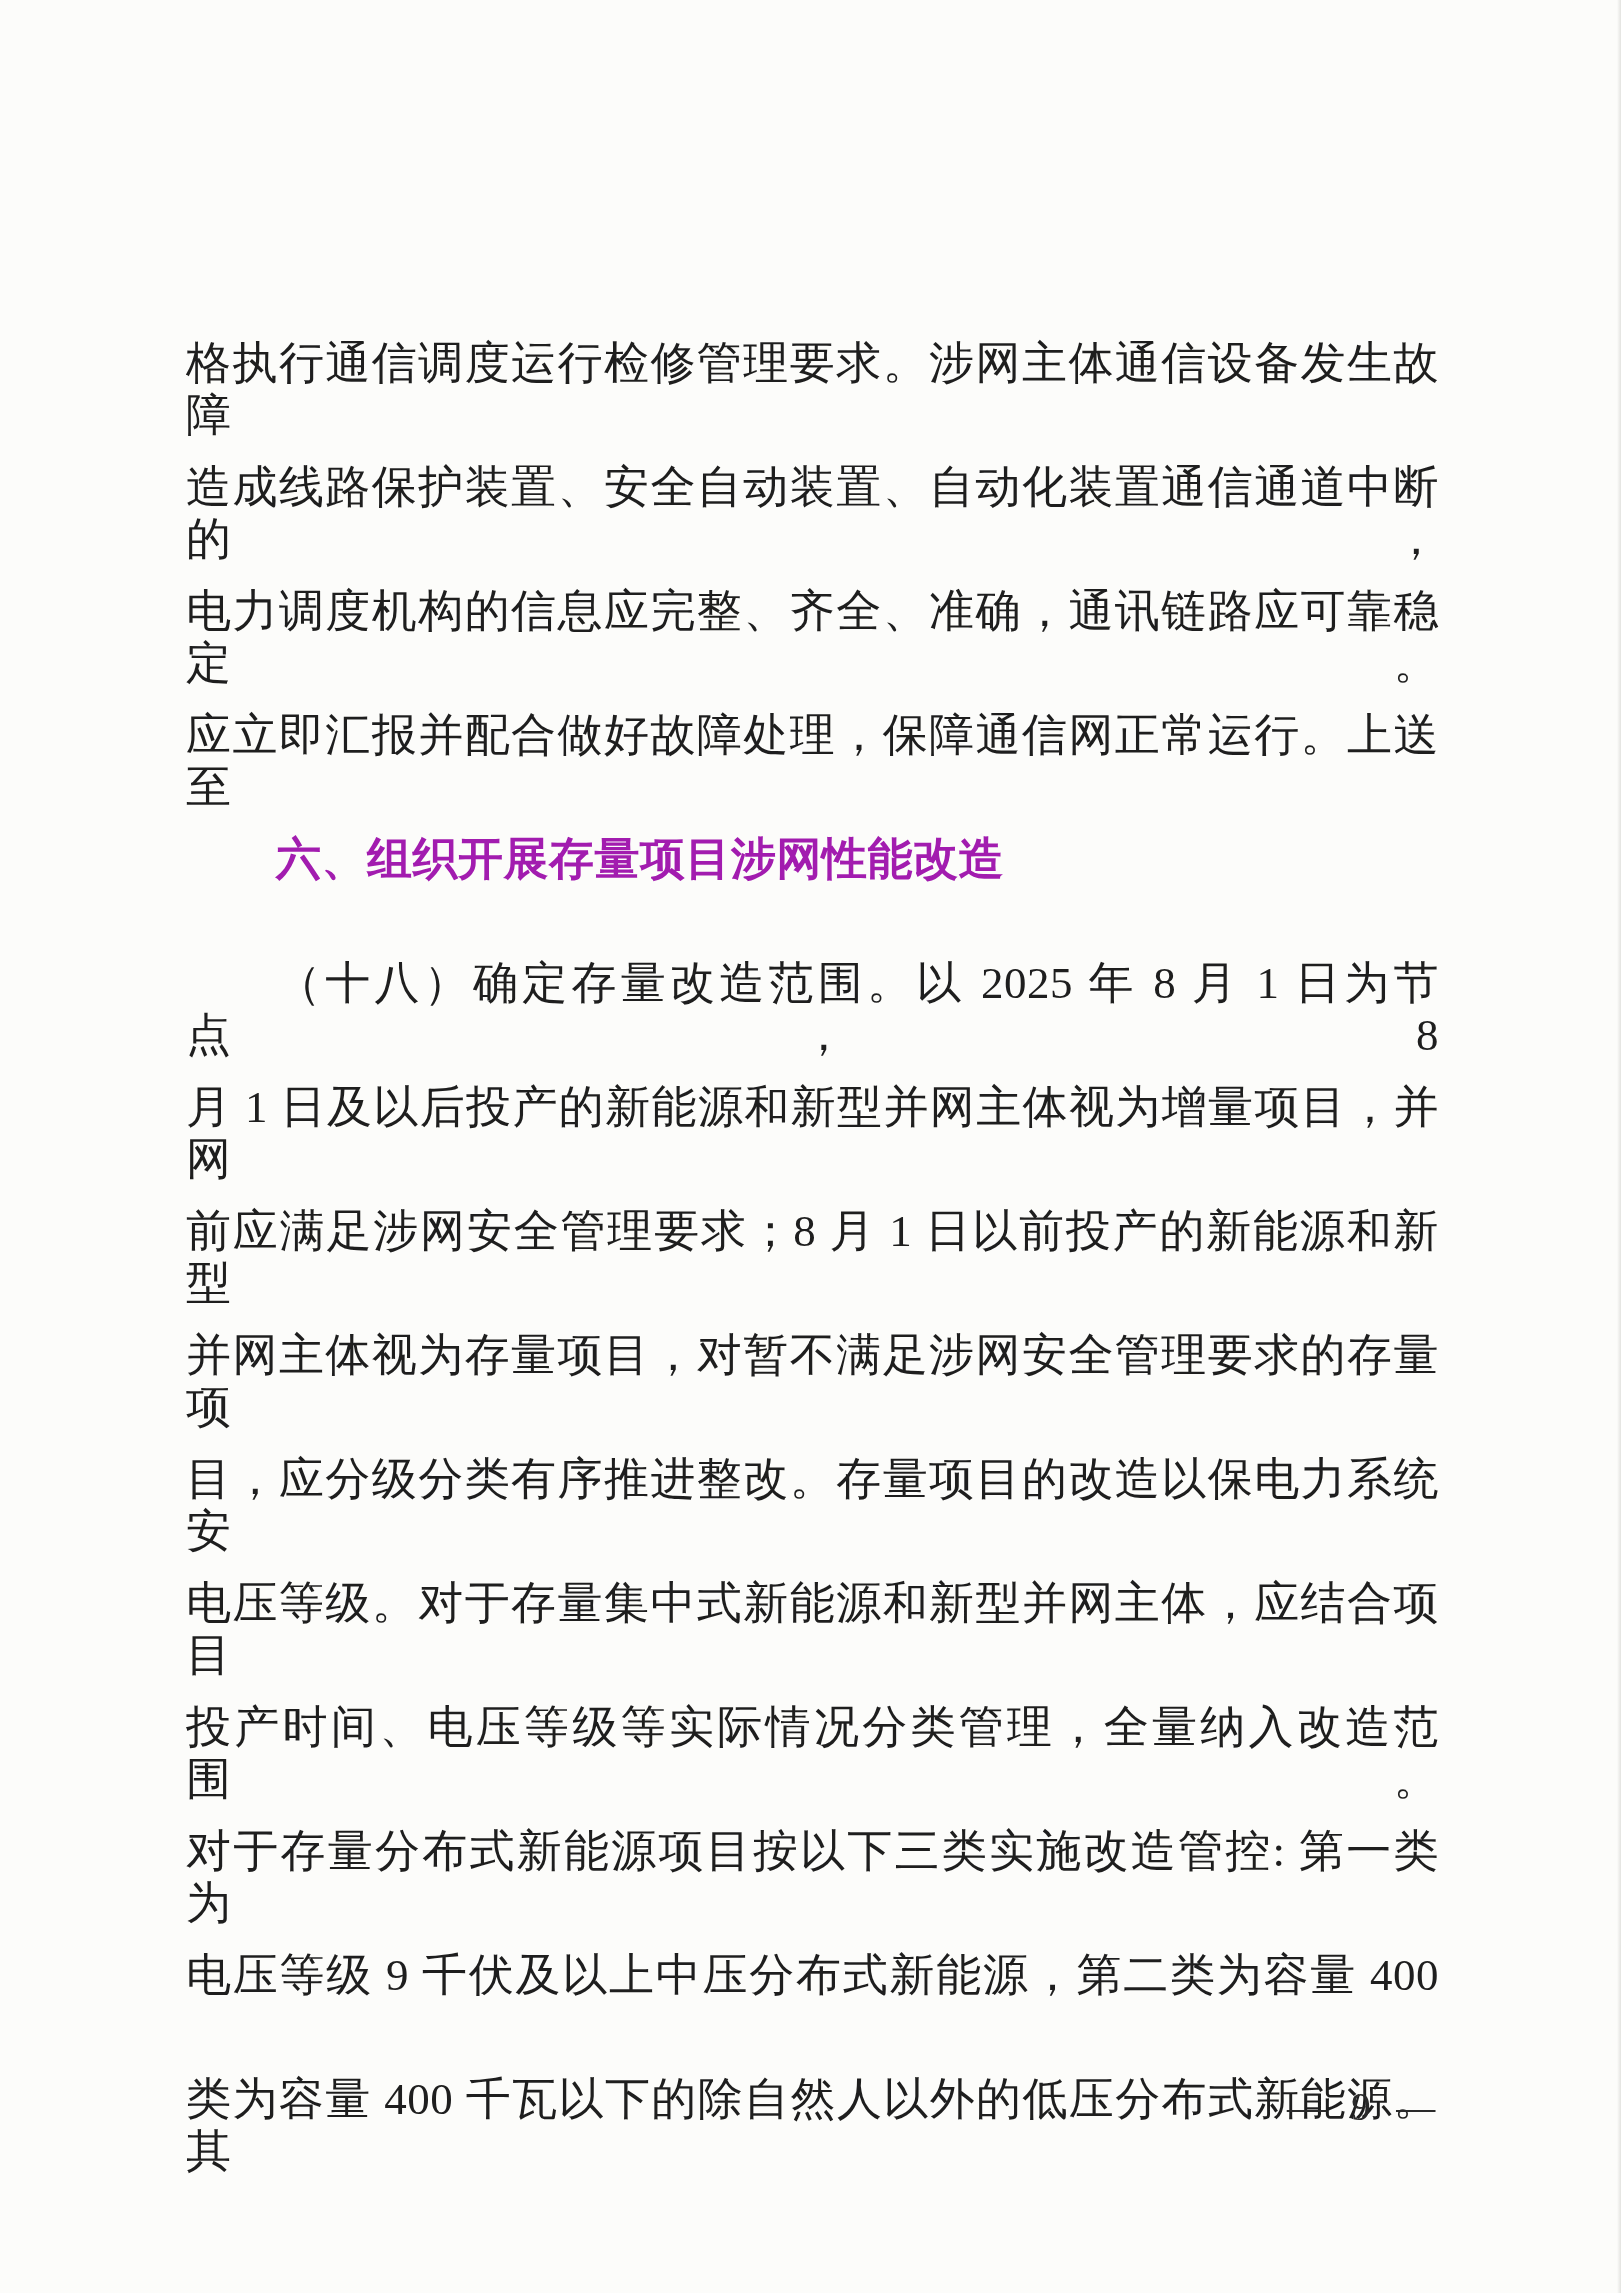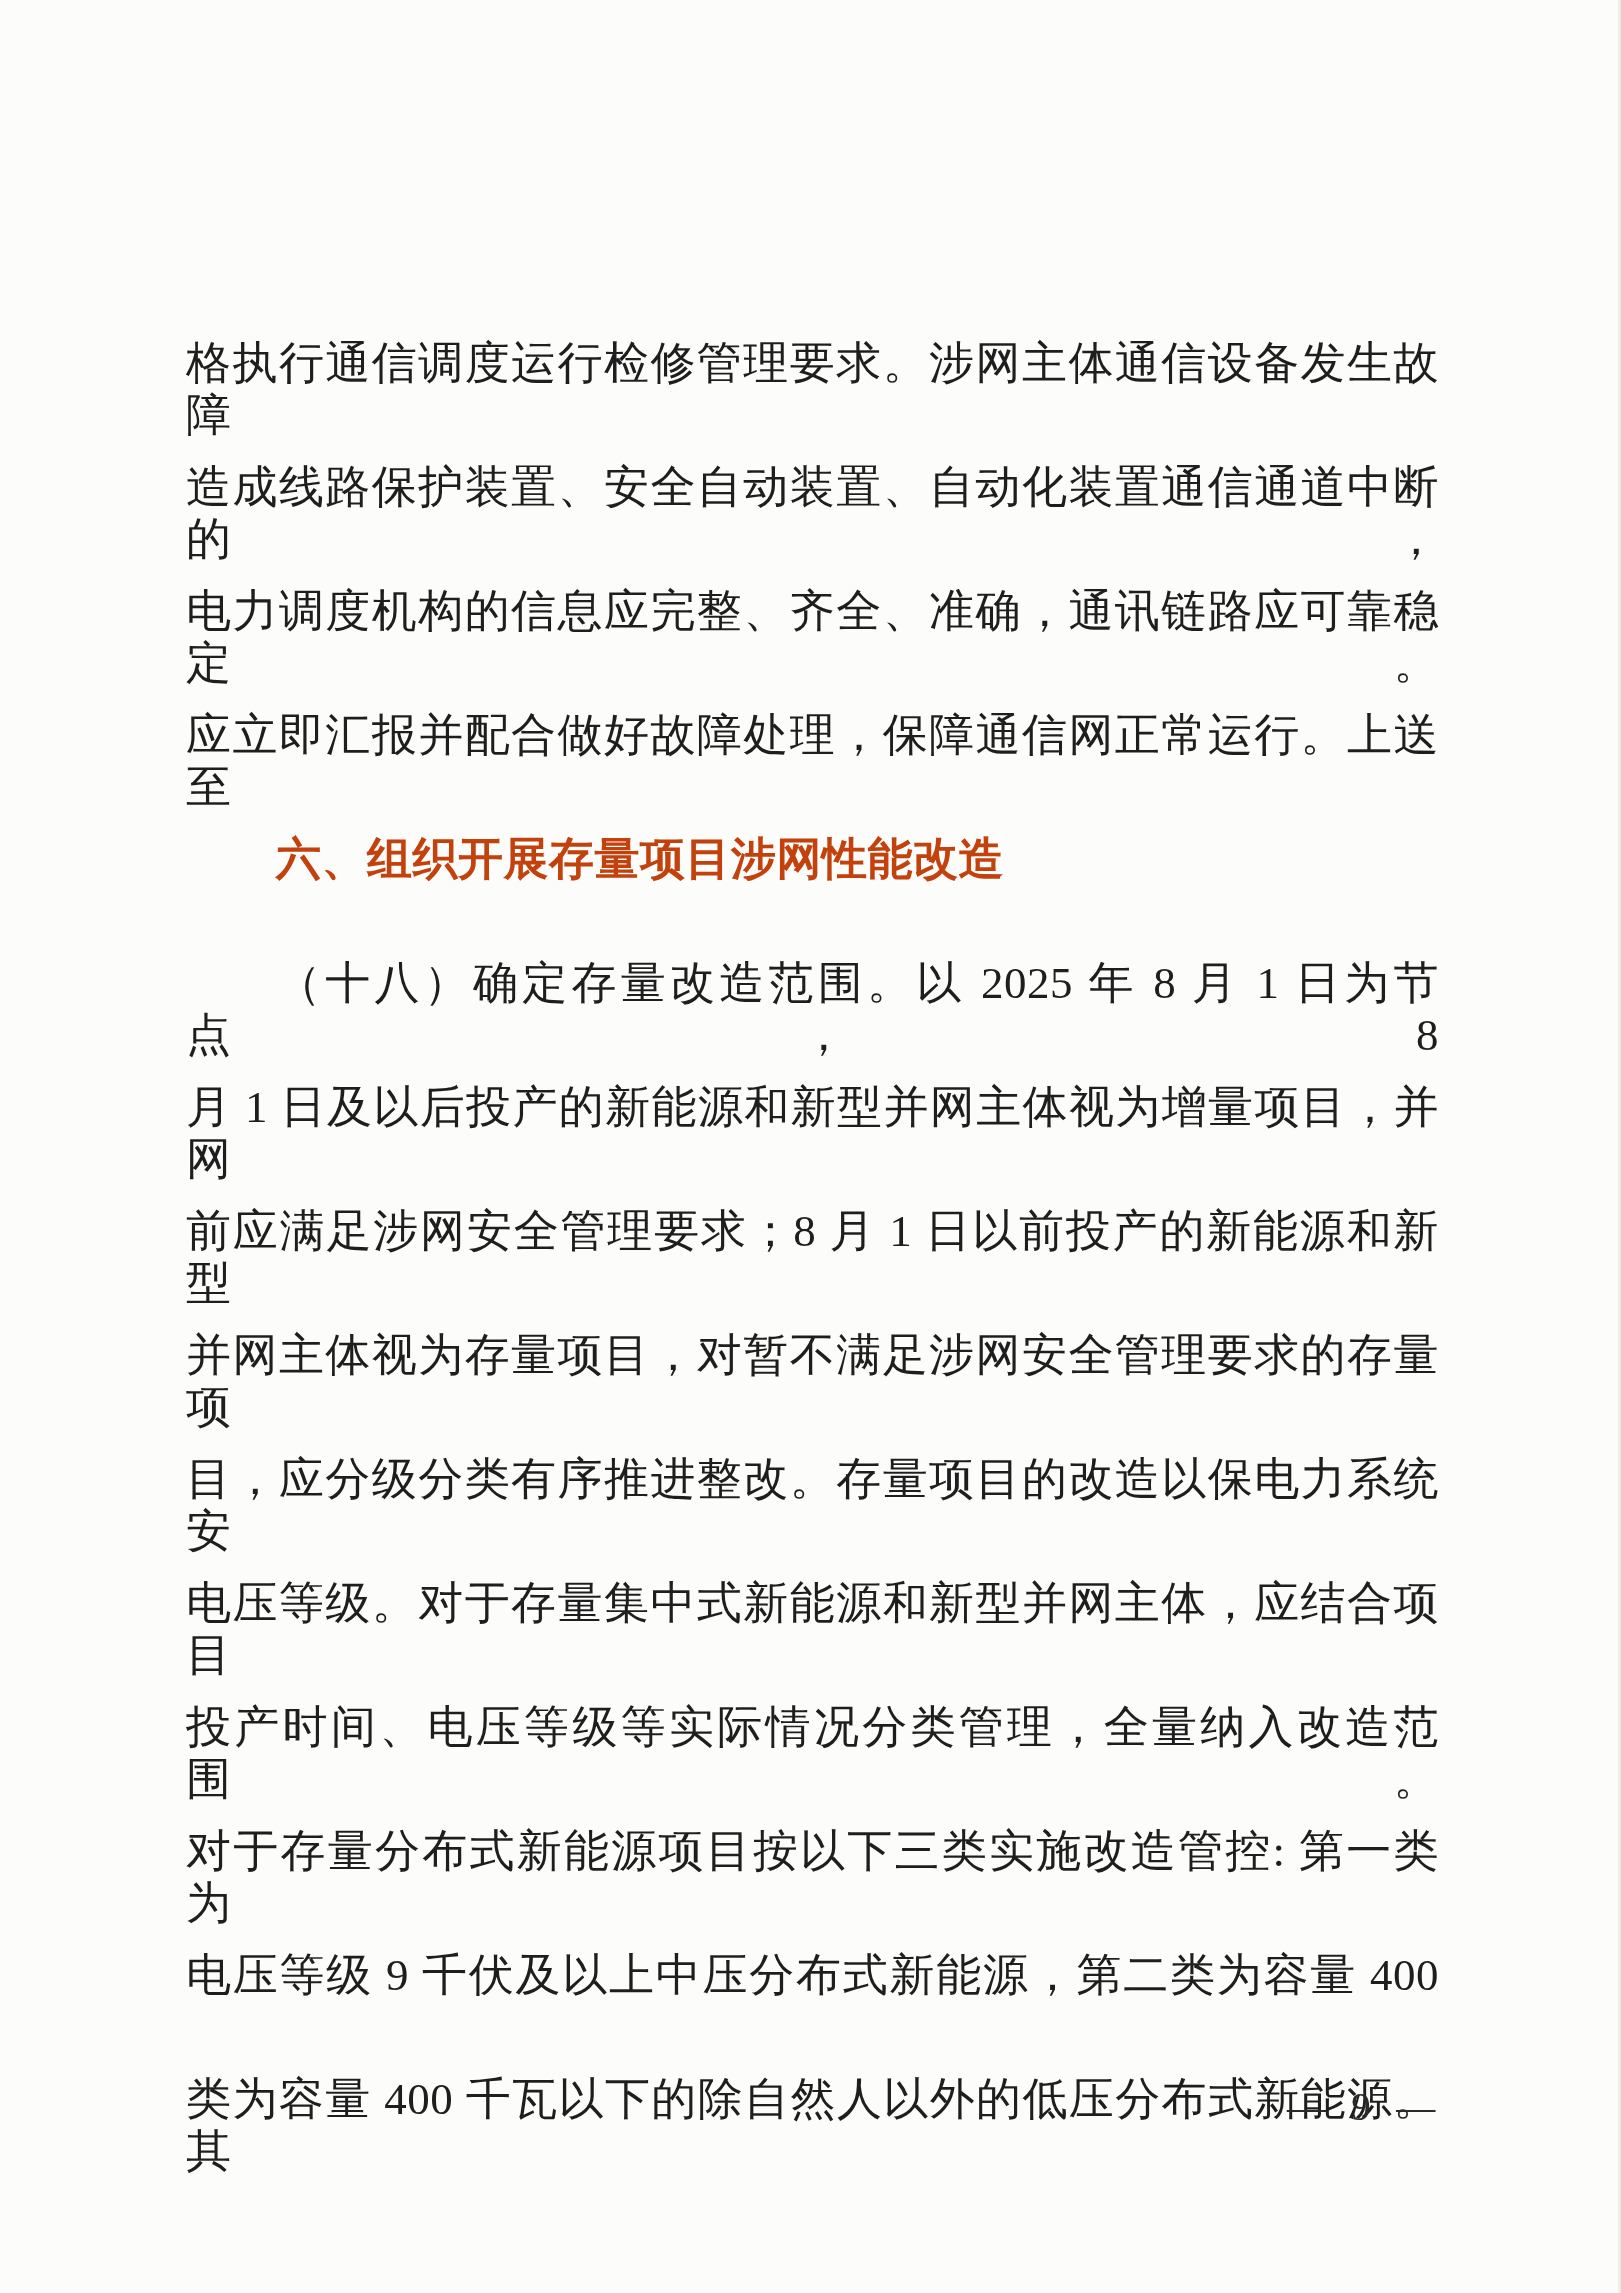--- a/index.html
+++ b/index.html
@@ -40,21 +40,21 @@
   }
   .line.indent {
     text-indent: 2em;
   }
   .line.heading {
     font-family: Liberation Sans, sans-serif;
     font-weight: 700;
     text-align: left;
     text-align-last: left;
     text-indent: 2em;
-    color: #c2410c;
+    color: #a21caf;
   }
   .page-number {
     position: absolute;
     top: 2084px;
     right: 178px;
     font-size: 39px;
     letter-spacing: 7.8px;
     color: #2a2a2a;
     font-family: "Liberation Serif", "DejaVu Serif", serif;
   }

